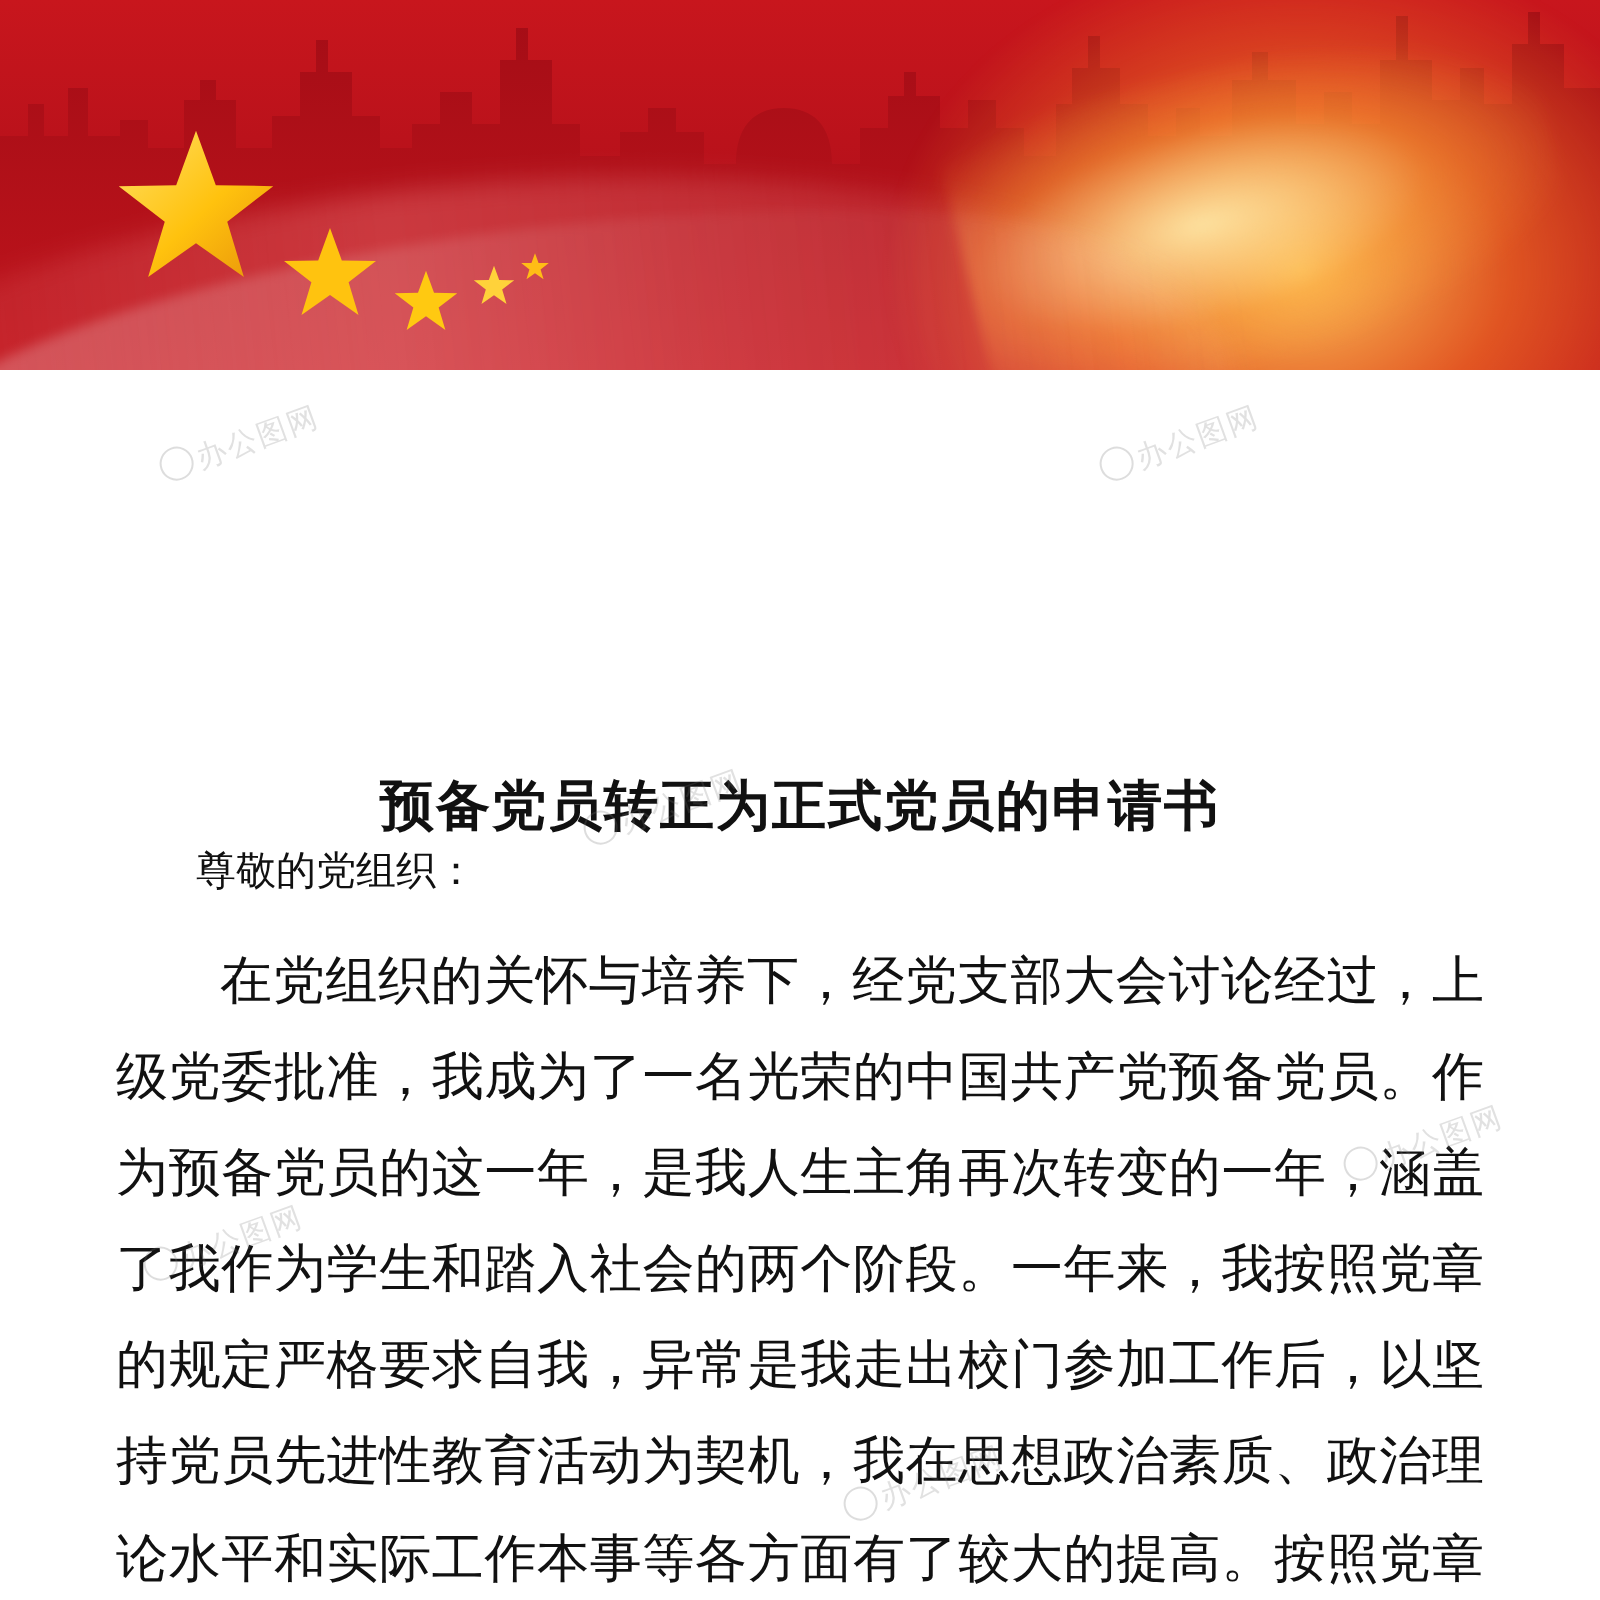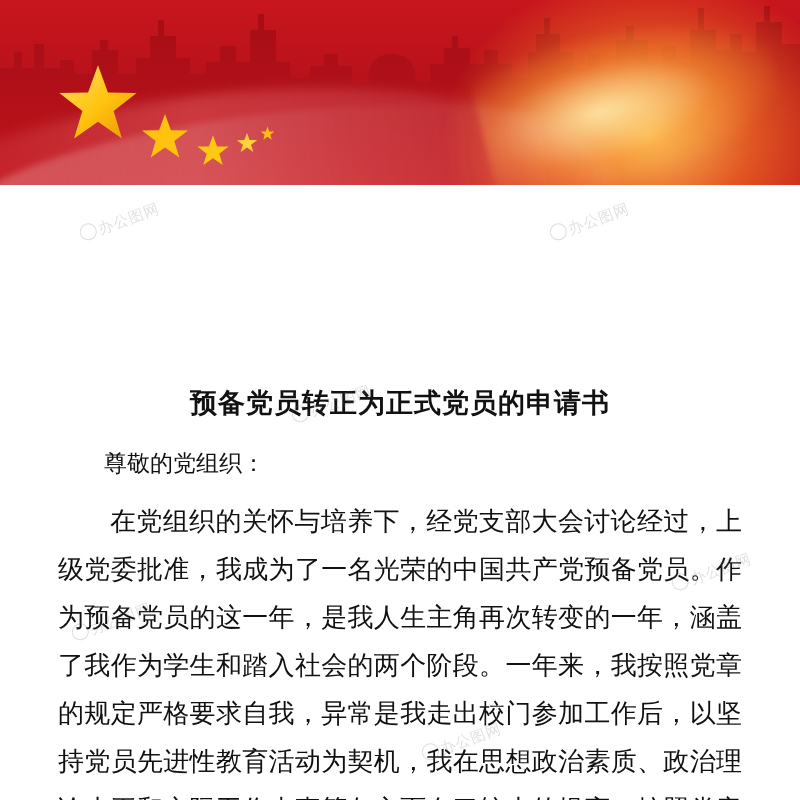--- a/index.html
+++ b/index.html
@@ -113,22 +113,21 @@
   .doc-title {
     margin-top: 195px;
     text-align: center;
     font-size: 27px;
     font-weight: bold;
     letter-spacing: 1px;
     color: #111111;
     font-family: "Liberation Serif", serif;
   }
   .doc-salutation {
-    margin-top: 26px;
-    font-size: 23px;
+    font-size: 20px;
     color: #111111;
     text-indent: 2em;
     line-height: 1.5;
   }
   .doc-para {
     margin-top: 16px;
     font-size: 26px;
     color: #111111;
     text-indent: 2em;
     line-height: 1.85;

